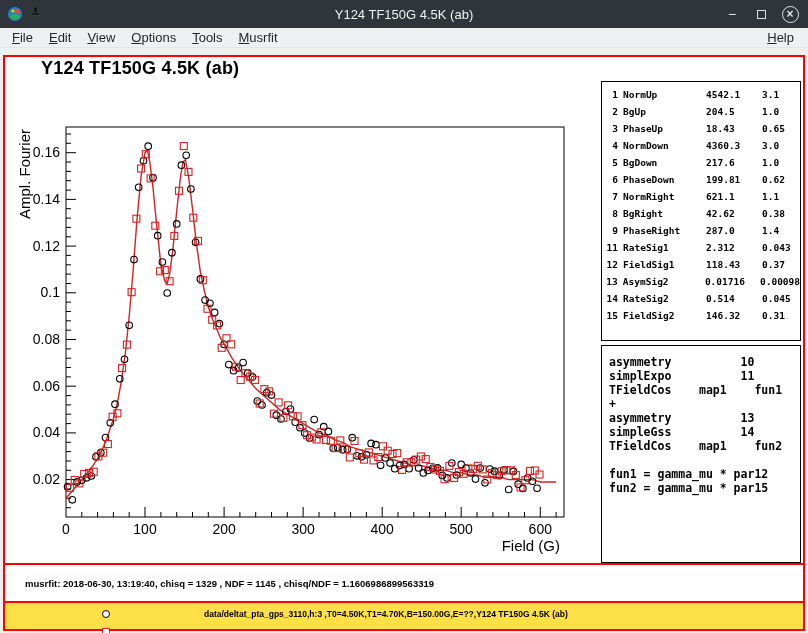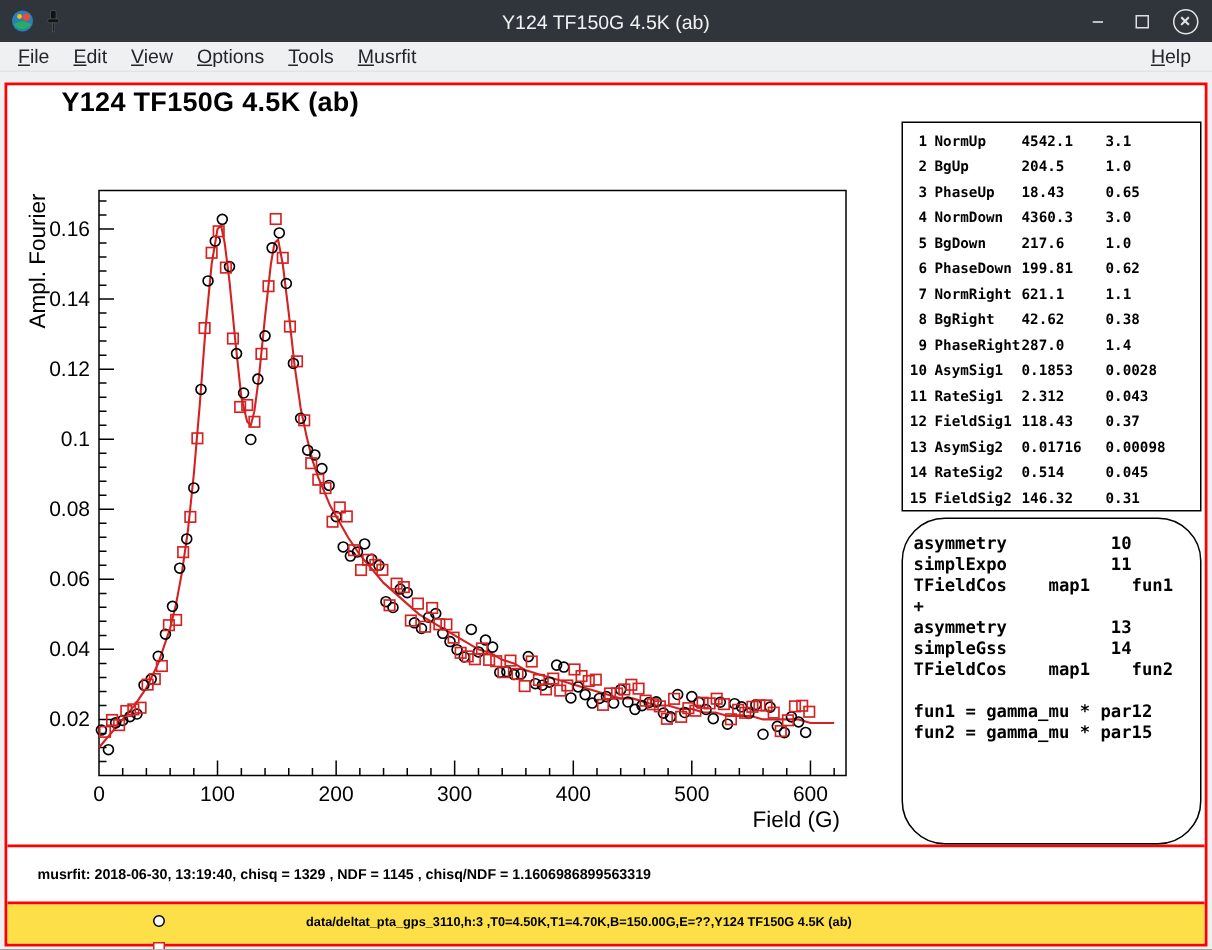--- a/index.html
+++ b/index.html
@@ -29,24 +29,24 @@
   .pad-legend{position:relative;flex:1;background:#fde047;}
 
   .plot-title{position:absolute;left:36px;top:1px;font-size:18px;font-weight:bold;color:#000;letter-spacing:0.2px;}
   .plot-svg{position:absolute;left:0;top:0;font-family:"Liberation Sans",sans-serif;}
 
   .pave{position:absolute;background:#fff;border:1px solid #000;}
   .param-pave{right:2px;top:24px;width:200px;height:260px;padding:4px 0 0 4px;font:bold 9.5px "DejaVu Sans Mono",monospace;color:#000;}
   .param-row{display:flex;line-height:17px;white-space:pre;}
   .param-idx{width:12px;text-align:right;}
   .param-name{width:58px;margin-left:5px;}
-  .param-val{width:56px;}
+  .param-val{width:56px;margin-left:25px;}
   .param-err{flex:1;}
 
-  .theory-pave{right:2px;top:288px;width:200px;height:218px;padding:9px 0 0 7px;font:bold 11.5px "DejaVu Sans Mono",monospace;line-height:14px;color:#000;border-radius:29px;}
+  .theory-pave{right:2px;top:288px;width:200px;height:218px;padding:9px 0 0 7px;font:bold 11.5px "DejaVu Sans Mono",monospace;line-height:14px;color:#000;}
   .theory-line{white-space:pre;}
 
   .stats-text{font:bold 9.5px "Liberation Sans",sans-serif;color:#000;white-space:pre;}
 
   .legend-row{position:absolute;left:0;right:0;height:18px;}
   .legend-marker{position:absolute;left:97px;top:5px;width:8px;height:8px;border:1px solid #000;background:#fff;}
   .legend-label{position:absolute;left:199px;top:4px;font:bold 8.5px "Liberation Sans",sans-serif;white-space:pre;}
 </style>
 </head>
 <body>
@@ -394,21 +394,20 @@
         <div class="pave param-pave">
             <div class="param-row"><span class="param-idx">1</span><span class="param-name">NormUp</span><span class="param-val">4542.1</span><span class="param-err">3.1</span></div>
             <div class="param-row"><span class="param-idx">2</span><span class="param-name">BgUp</span><span class="param-val">204.5</span><span class="param-err">1.0</span></div>
             <div class="param-row"><span class="param-idx">3</span><span class="param-name">PhaseUp</span><span class="param-val">18.43</span><span class="param-err">0.65</span></div>
             <div class="param-row"><span class="param-idx">4</span><span class="param-name">NormDown</span><span class="param-val">4360.3</span><span class="param-err">3.0</span></div>
             <div class="param-row"><span class="param-idx">5</span><span class="param-name">BgDown</span><span class="param-val">217.6</span><span class="param-err">1.0</span></div>
             <div class="param-row"><span class="param-idx">6</span><span class="param-name">PhaseDown</span><span class="param-val">199.81</span><span class="param-err">0.62</span></div>
             <div class="param-row"><span class="param-idx">7</span><span class="param-name">NormRight</span><span class="param-val">621.1</span><span class="param-err">1.1</span></div>
             <div class="param-row"><span class="param-idx">8</span><span class="param-name">BgRight</span><span class="param-val">42.62</span><span class="param-err">0.38</span></div>
             <div class="param-row"><span class="param-idx">9</span><span class="param-name">PhaseRight</span><span class="param-val">287.0</span><span class="param-err">1.4</span></div>
-            <div class="param-row"><span class="param-idx">10</span><span class="param-name">AsymSig1</span><span class="param-val">0.1853</span><span class="param-err">0.0028</span></div>
             <div class="param-row"><span class="param-idx">11</span><span class="param-name">RateSig1</span><span class="param-val">2.312</span><span class="param-err">0.043</span></div>
             <div class="param-row"><span class="param-idx">12</span><span class="param-name">FieldSig1</span><span class="param-val">118.43</span><span class="param-err">0.37</span></div>
             <div class="param-row"><span class="param-idx">13</span><span class="param-name">AsymSig2</span><span class="param-val">0.01716</span><span class="param-err">0.00098</span></div>
             <div class="param-row"><span class="param-idx">14</span><span class="param-name">RateSig2</span><span class="param-val">0.514</span><span class="param-err">0.045</span></div>
             <div class="param-row"><span class="param-idx">15</span><span class="param-name">FieldSig2</span><span class="param-val">146.32</span><span class="param-err">0.31</span></div>
           </div>
         <div class="pave theory-pave">
             <div class="theory-line">asymmetry          10</div>
             <div class="theory-line">simplExpo          11</div>
             <div class="theory-line">TFieldCos    map1    fun1</div>

